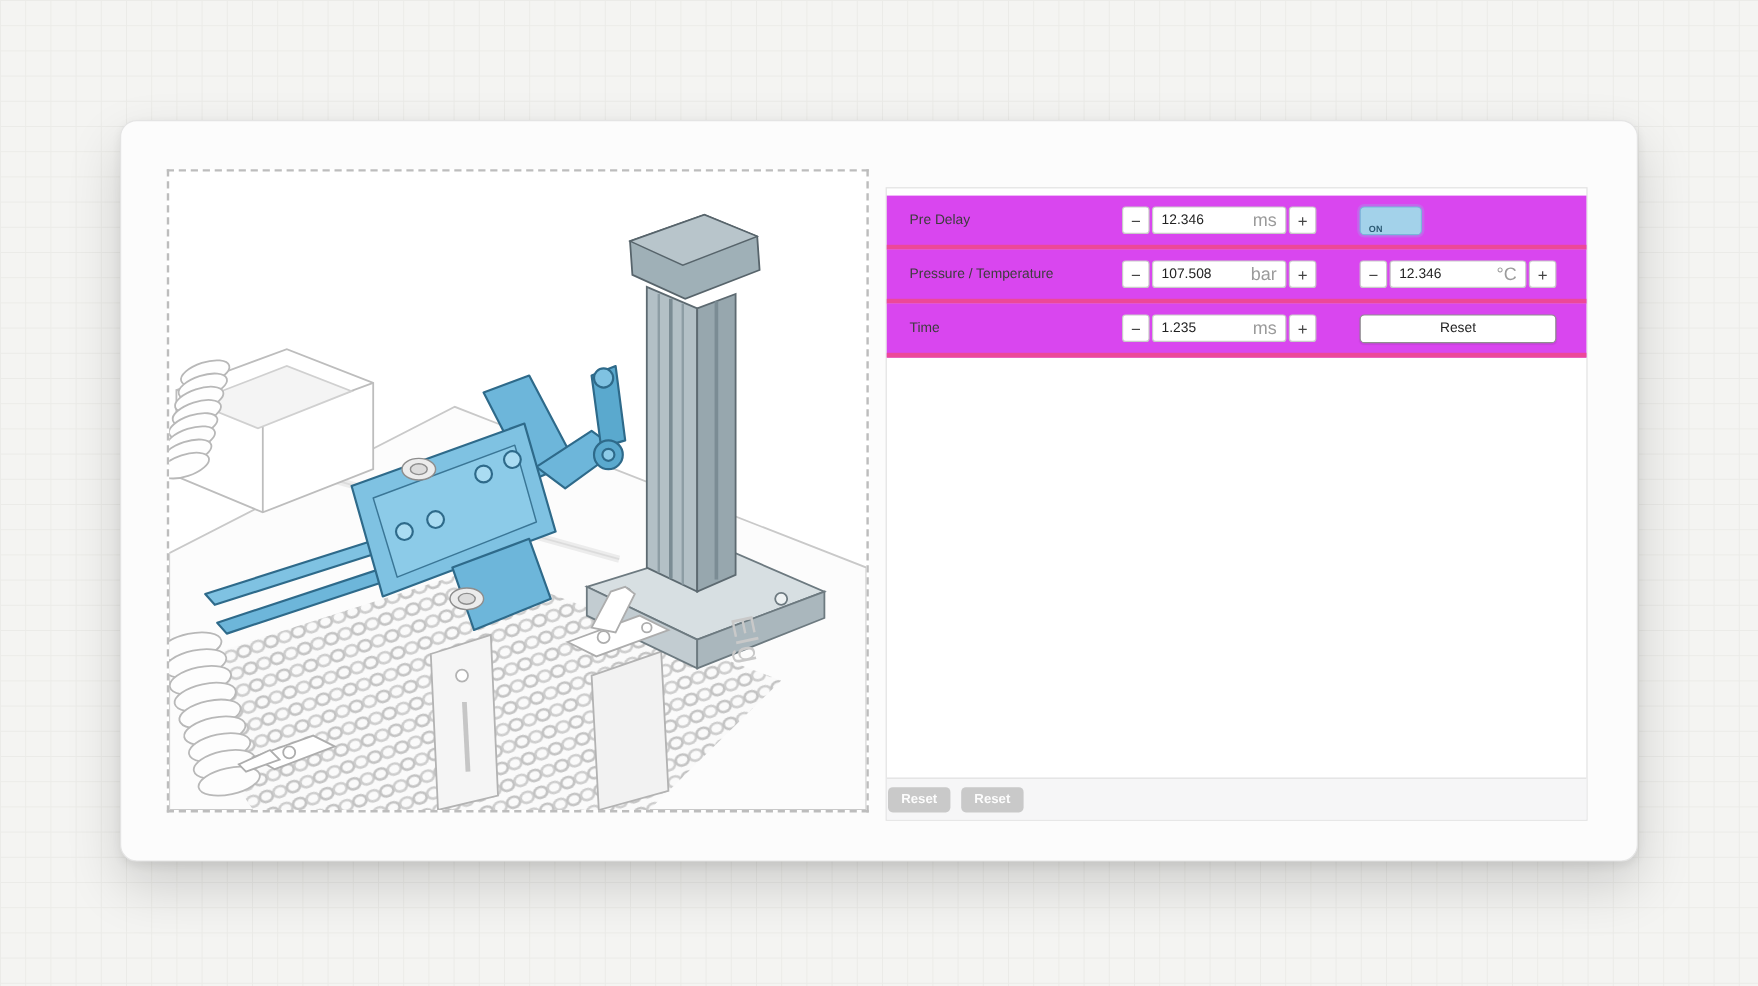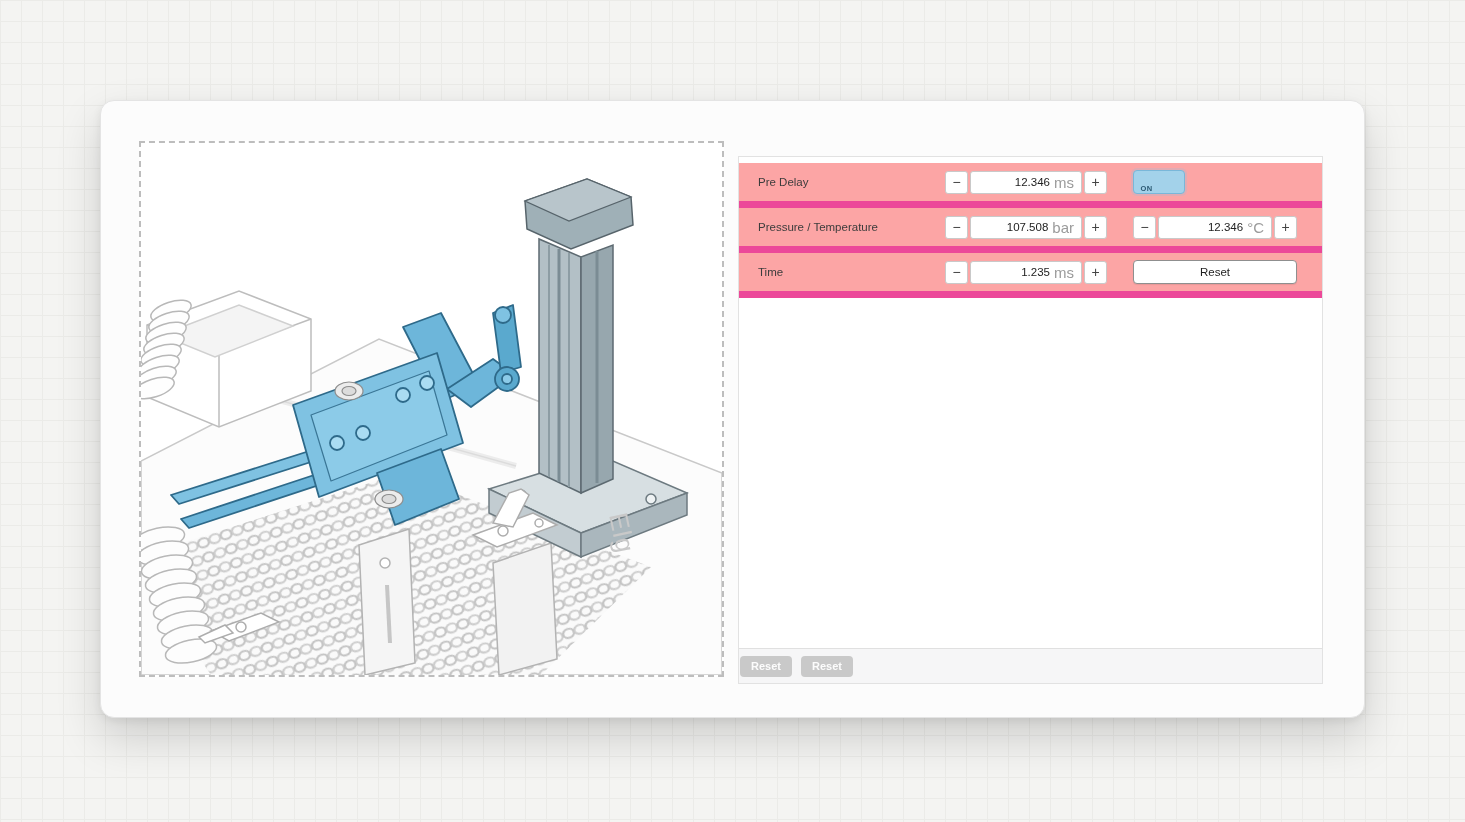--- a/index.html
+++ b/index.html
@@ -25,34 +25,34 @@
     border:2px dashed #bdbdbd; background:#ffffff;
   }
   .illustration svg { display:block; width:100%; height:100%; }
   .panel {
     position:absolute; left:637px; top:55px; width:585px; height:528px;
     background:#ffffff; border:1px solid #e2e2e2;
   }
   .rows { margin-top:6px; }
   .row {
     display:flex; align-items:center; height:45px;
-    padding:0 25px 0 19px; background:#fca5a5; border-bottom:7px solid #ec4899;
+    padding:0 25px 0 19px; background:#d946ef; border-bottom:4px solid #ec4899;gap:10px;
   }
   .row-label { flex:1; font-size:11.5px; color:#3c3c3c; }
   .stepper { width:162px; display:flex; align-items:center; gap:2px; }
   .stepper.wide { width:164px; }
   .step-btn {
     width:23px; height:23px; flex:0 0 23px; background:#ffffff;
     border:1px solid #c9c9c9; border-radius:3px; color:#444;
     font-size:14px; line-height:1; display:flex; align-items:center; justify-content:center;
     cursor:pointer; font-family:inherit;
   }
   .field {
     flex:1; height:23px; background:#ffffff; border:1px solid #c9c9c9; border-radius:3px;
-    display:flex; align-items:center; justify-content:flex-end; padding:0 7px; gap:4px;
+    display:flex; align-items:center; justify-content:space-between; padding:0 7px; gap:4px;
   }
   .field .val { font-size:11.5px; color:#222; }
   .field .unit { font-size:15px; color:#9b9b9b; }
   .col2 { width:164px; margin-left:26px; display:flex; align-items:center; }
   .toggle {
     width:52px; height:24px; border:1px solid #79b7d9; border-radius:4px;
     display:flex; overflow:hidden; cursor:pointer; background:#a3d2ea;
     box-shadow:0 0 0 2px rgba(141,197,227,0.25);
     align-items:flex-end;
   }

